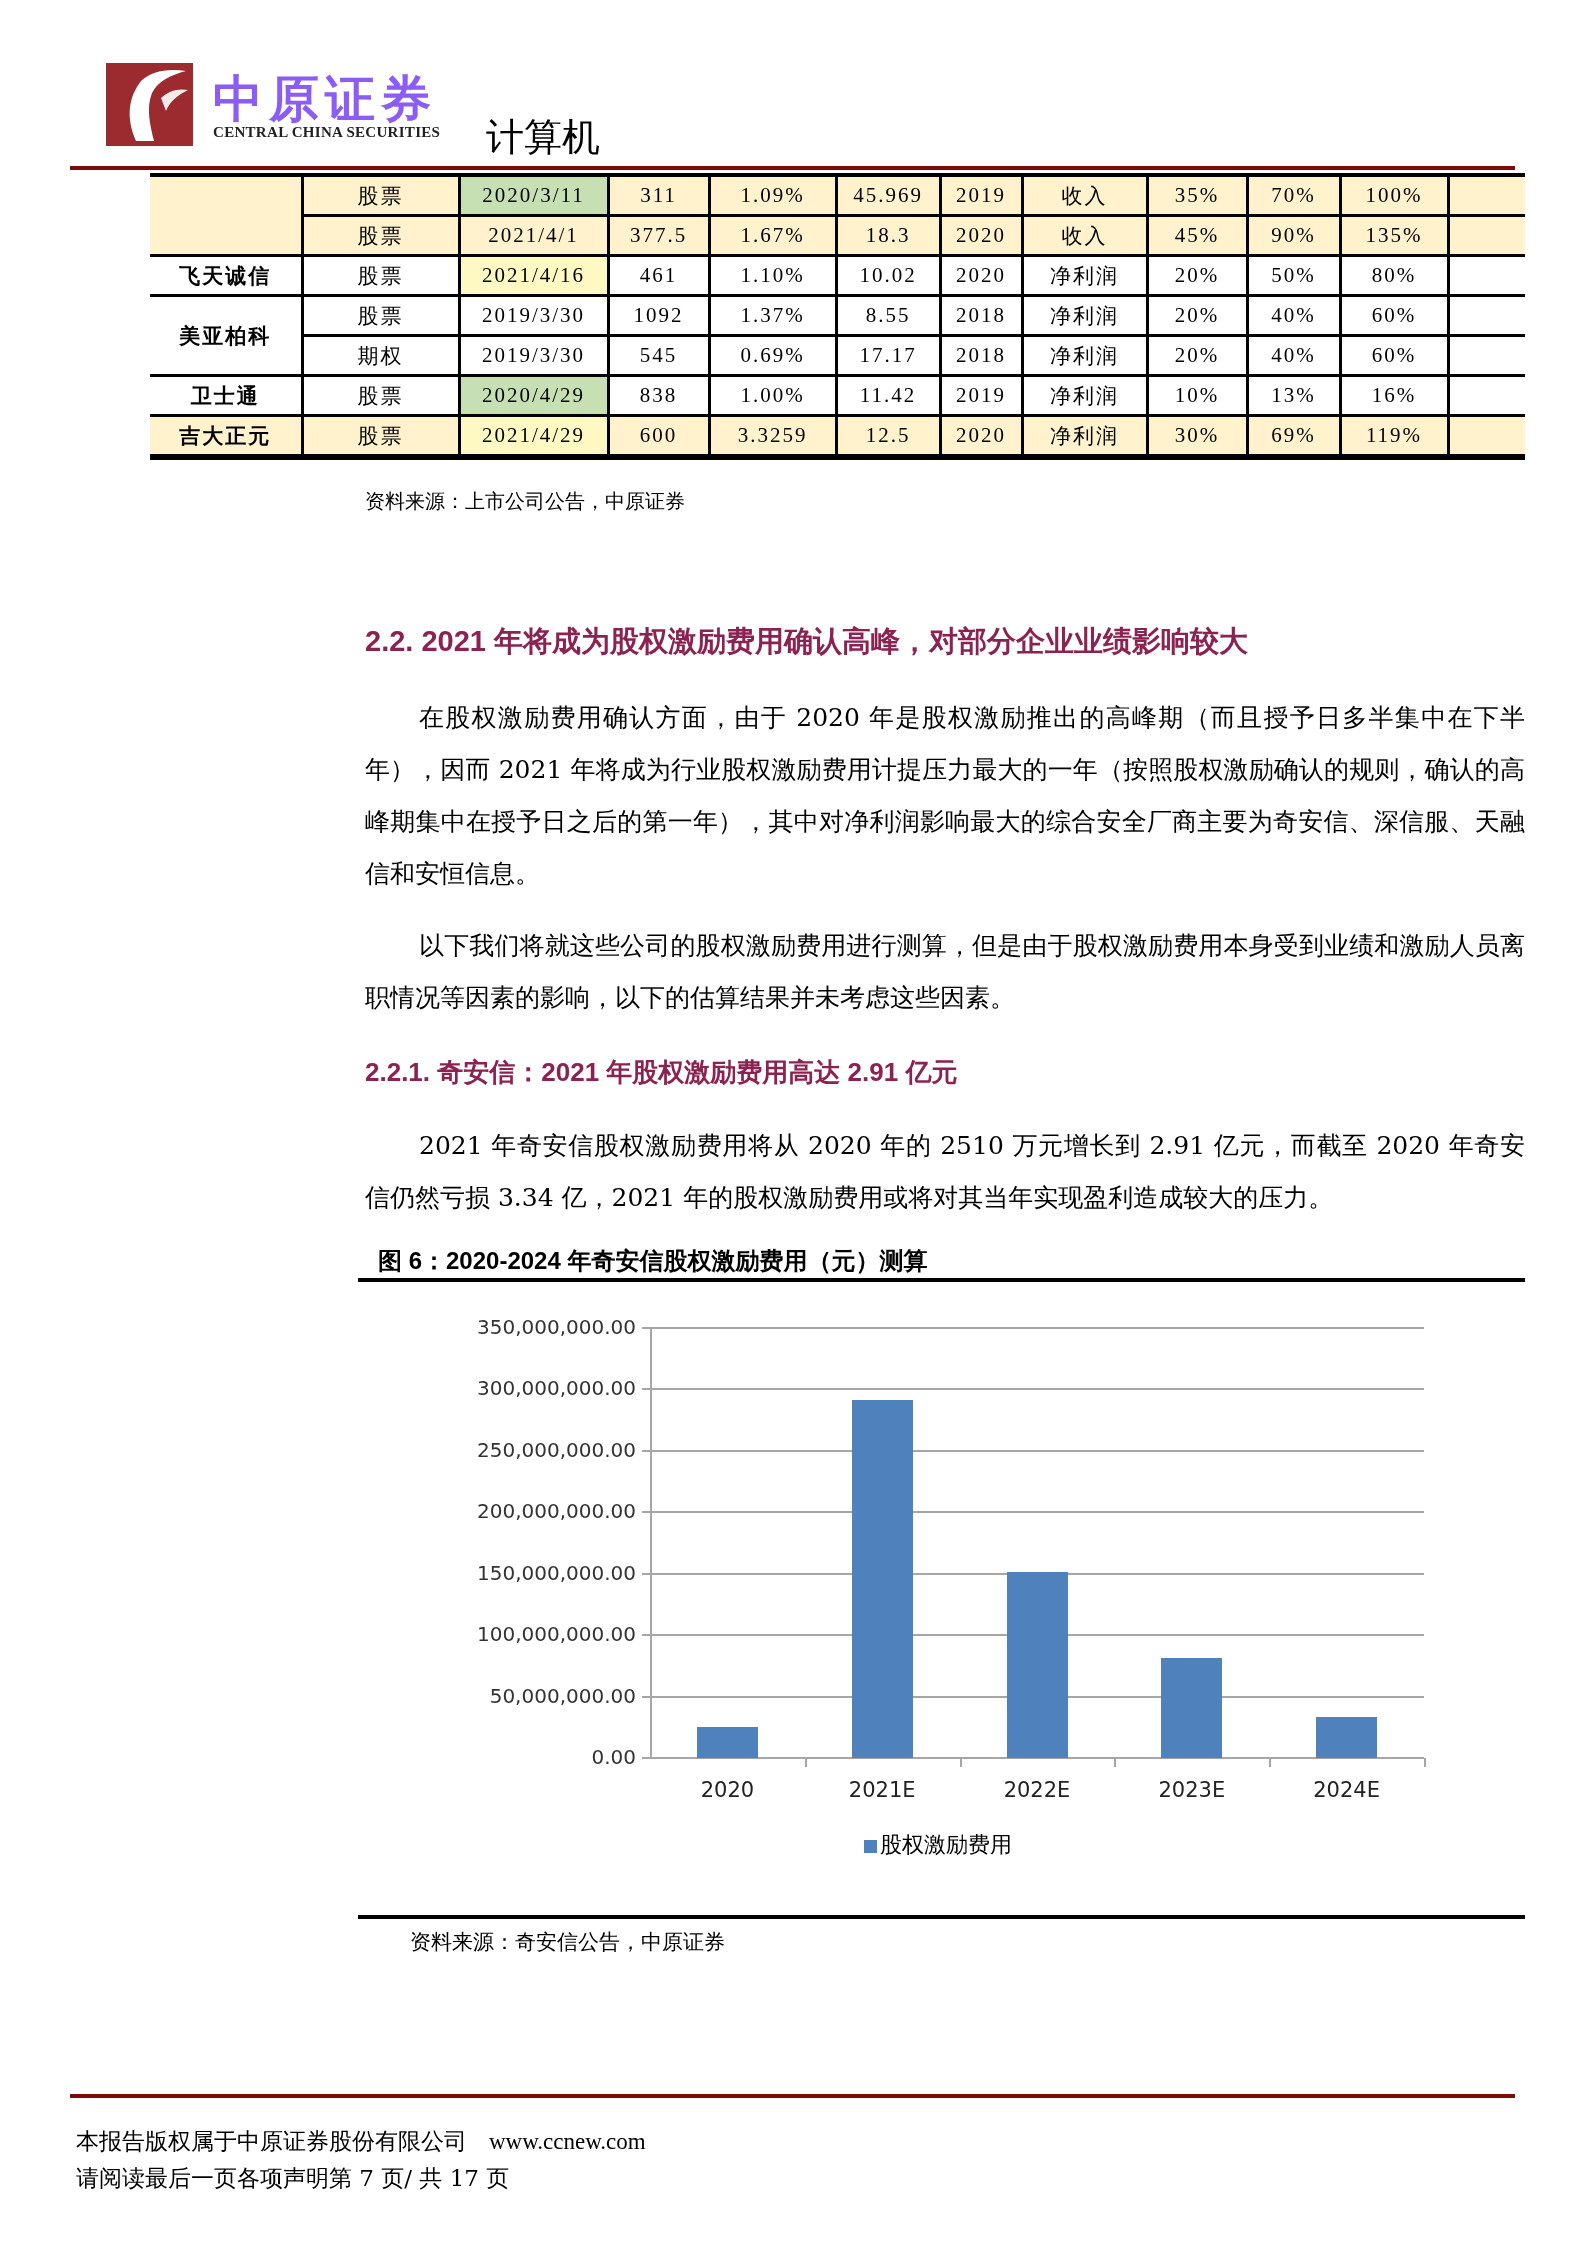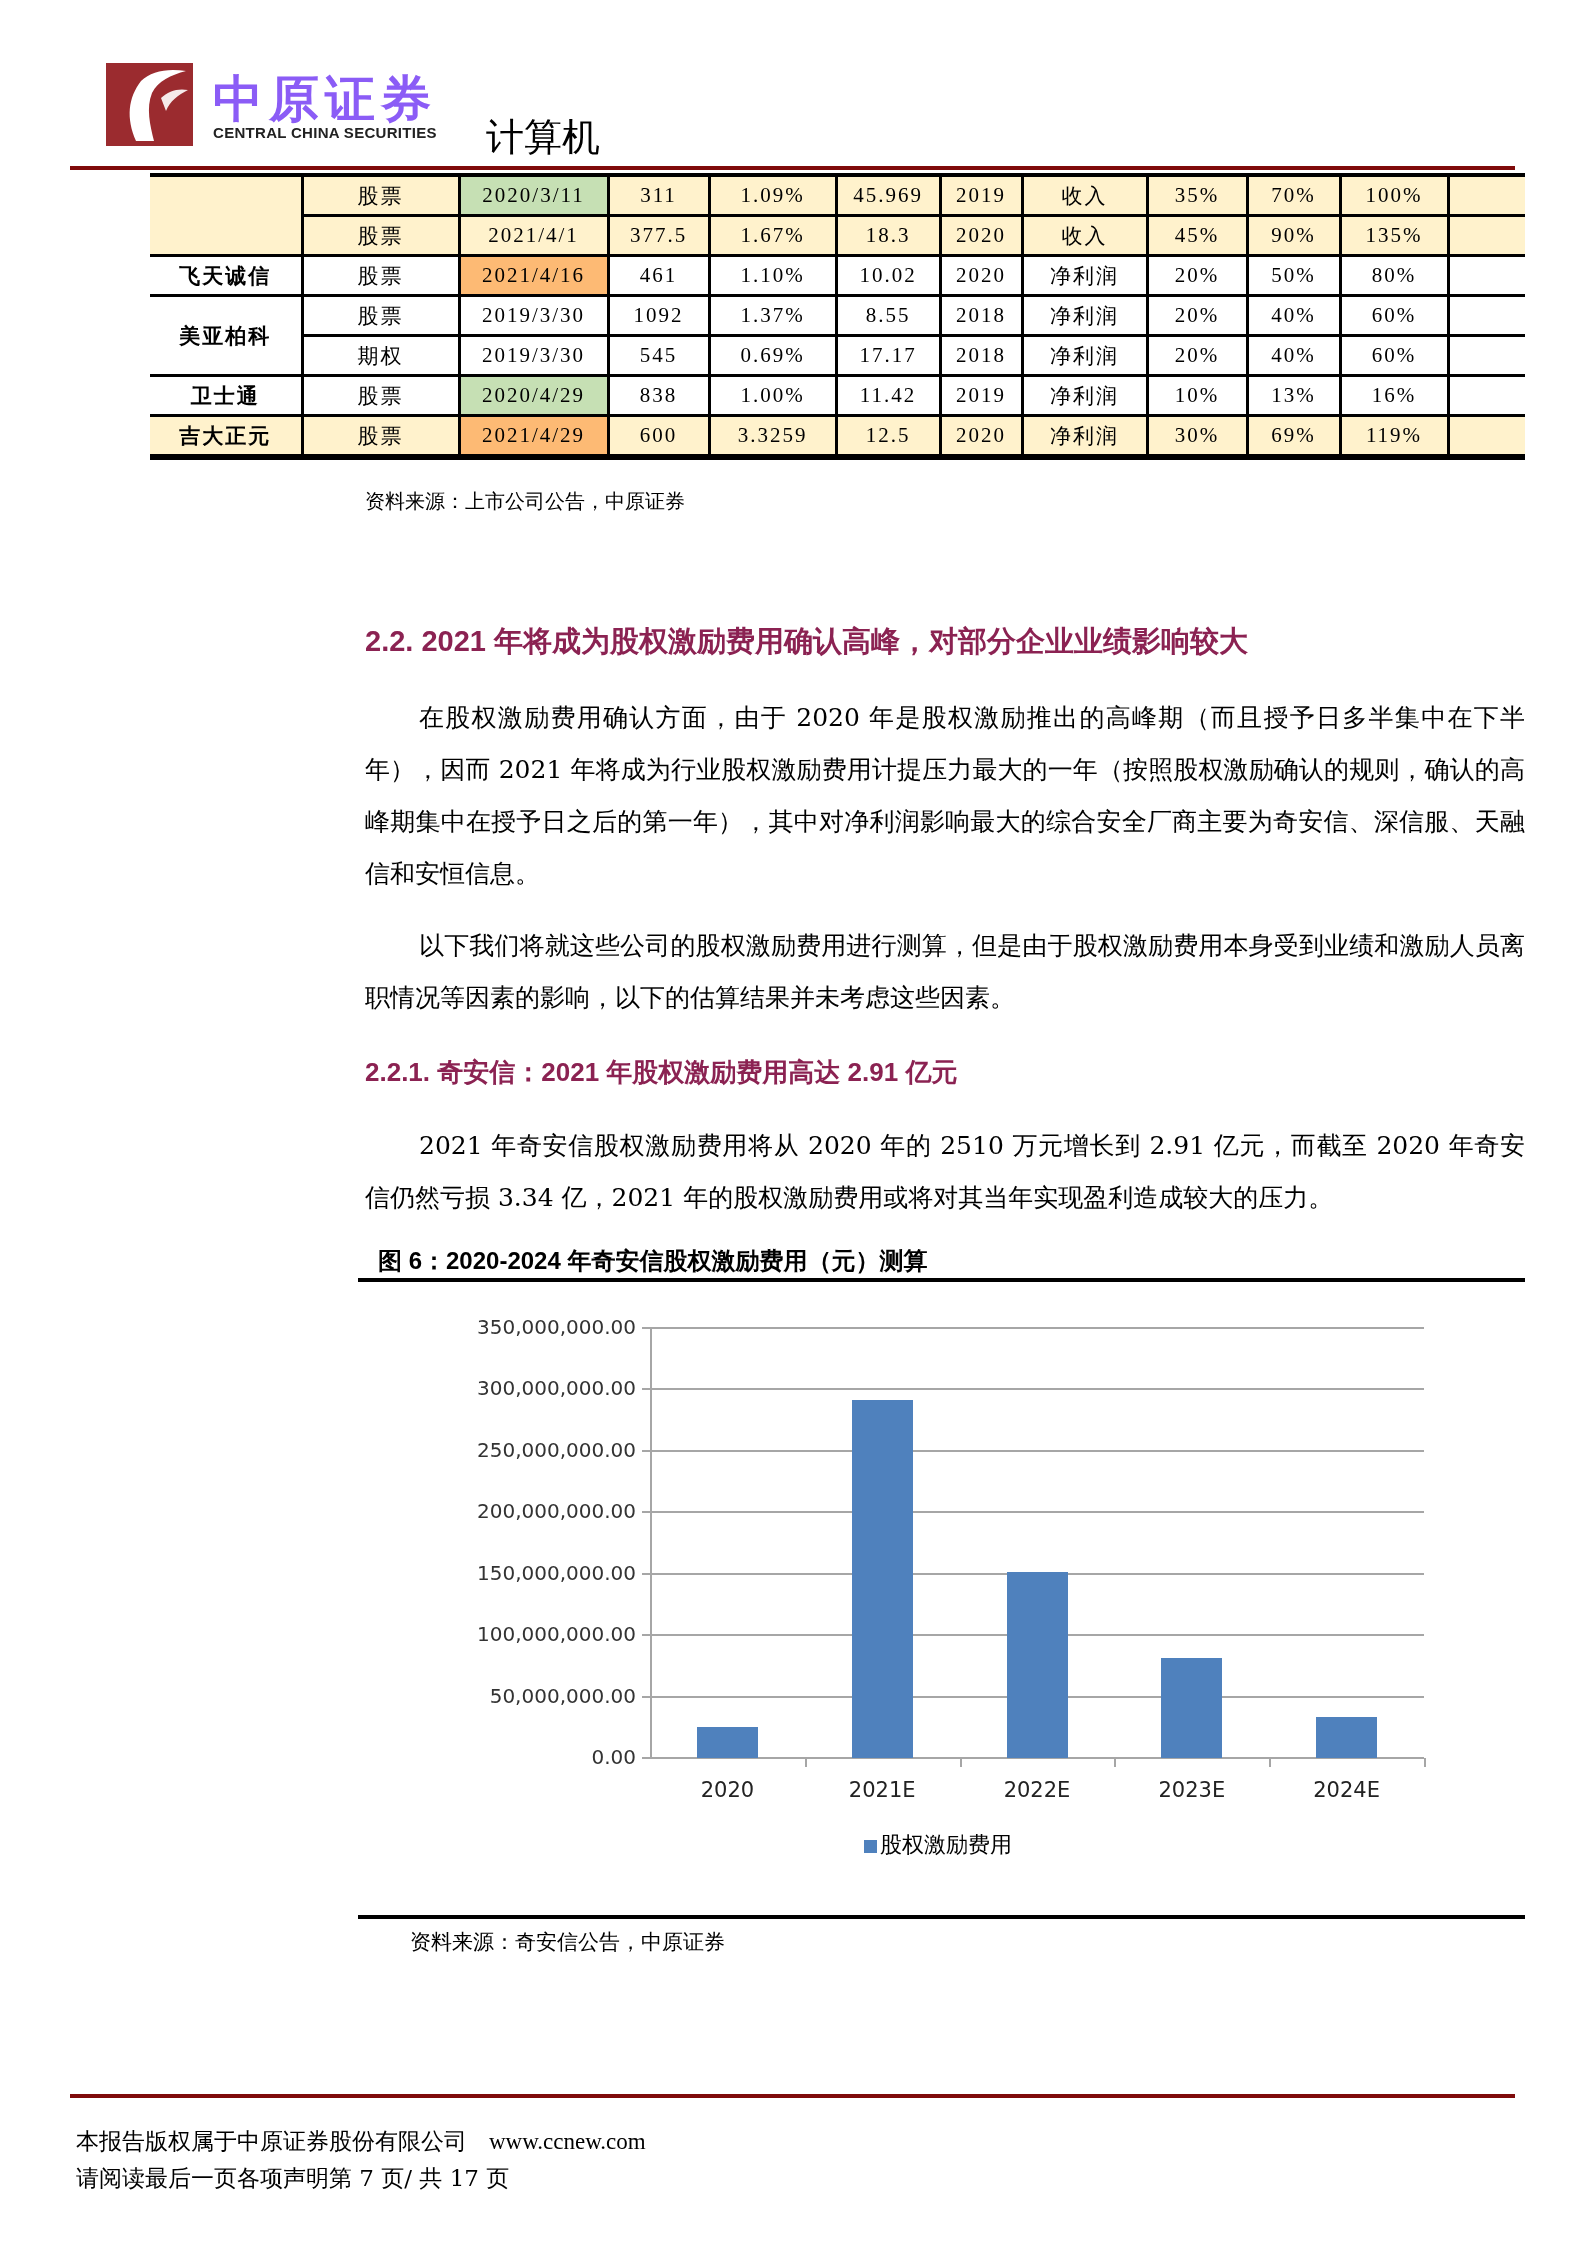--- a/index.html
+++ b/index.html
@@ -6,36 +6,36 @@
   body { width: 1586px; height: 2244px; position: relative; overflow: hidden;
          font-family: "DejaVu Serif", "Liberation Serif", serif; color: #000; }
   .abs { position: absolute; }
 
   
   .logo-box { left: 106px; top: 63px; width: 87px; height: 83px; background: #9B2B2F; overflow: hidden; }
   .logo-box svg { width: 100%; height: 100%; }
   .brand-cn { left: 213px; top: 66px; font-size: 50px; font-weight: bold; letter-spacing: 6px;
               font-family: "DejaVu Serif", serif; color: #8b5cf6; }
   .brand-en { left: 213px; top: 124px; font-size: 15px; font-weight: bold; letter-spacing: 0.3px;
-              font-family: Liberation Sans, sans-serif; color: #222; }
+              font-family: Liberation Serif, serif; color: #222; }
   .section-tag { left: 486px; top: 112px; font-size: 38px; font-family: "DejaVu Serif", serif; }
   .header-rule { left: 70px; top: 166px; width: 1445px; height: 4px; background: #7F0A0A; }
 
   
   table.data { position: absolute; left: 150px; top: 173px; border-collapse: collapse;
                font-family: "Liberation Serif", serif; font-size: 21px; }
   table.data td { border: 3px solid #000; height: 37px; padding: 0; text-align: center;
                   letter-spacing: 2px; }
   table.data tr.top td { border-top-width: 4px; }
   table.data tr.last td { border-bottom-width: 6px; margin-left: 24px; }
   table.data td:first-child { border-left: none; }
   table.data td:last-child { border-right: none; }
   .cream { background: #FFF2CC; }
   .green { background: #C6E0B4; }
-  .blue  { background: #fdba74; }
+  .blue  { background: #fef9c3; }
   .company { font-weight: bold; font-family: "DejaVu Sans", sans-serif; font-size: 21px; letter-spacing: 1px; }
   .src1 { left: 365px; top: 488px; font-size: 20px; }
 
   
   .h2 { left: 365px; top: 622px; font-size: 29px; font-weight: bold; color: #8B2252;
         font-family: "Liberation Sans", sans-serif; }
   .h3 { left: 365px; top: 1055px; font-size: 26px; font-weight: bold; color: #8B2252;
         font-family: "Liberation Sans", sans-serif; }
   .para { left: 365px; width: 1160px; font-size: 25px; line-height: 52px; text-indent: 54px;
           text-align: justify; font-family: "DejaVu Serif", serif; }

